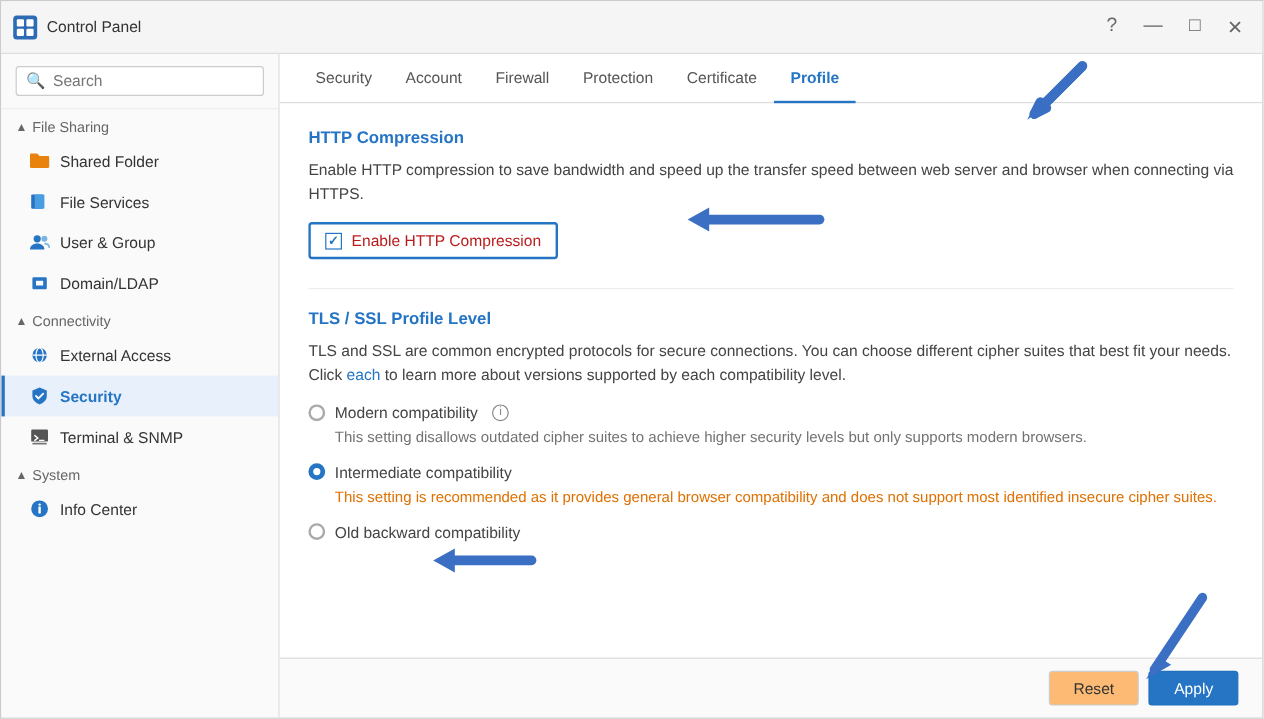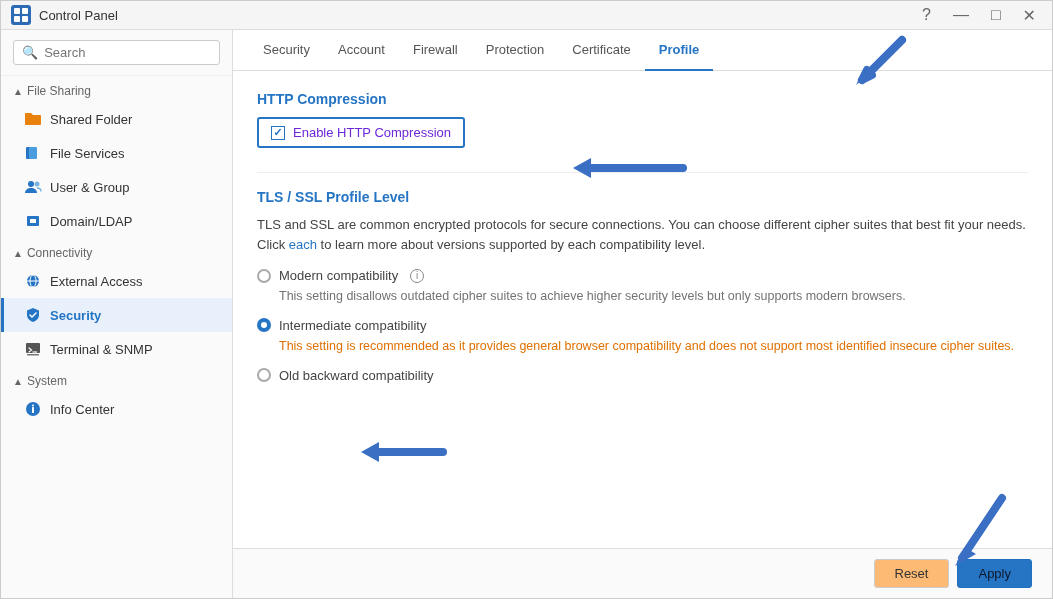--- a/index.html
+++ b/index.html
@@ -8,21 +8,21 @@
     .window {
       width: 1053px;
       height: 599px;
       background: #f0f0f0;
       border: 1px solid #ccc;
       display: flex;
       flex-direction: column;
     }
 
     .titlebar {
-      height: 29px;
+      height: 44px;
       background: #f5f5f5;
       border-bottom: 1px solid #ddd;
       display: flex;
       align-items: center;
       padding: 0 10px;
       justify-content: space-between;
     }
     .titlebar-left {
       display: flex;
       align-items: center;
@@ -179,21 +179,21 @@
     }
     .checkbox-box {
       width: 14px; height: 14px;
       border: 1px solid #2575c4;
       background: white;
       display: flex; align-items: center; justify-content: center;
       color: #2575c4;
       font-size: 11px;
       font-weight: bold;
     }
-    .checkbox-label { color: #6d28d9; font-size: 13px; }
+    .checkbox-label { color: #b91c1c; font-size: 13px; }
 
     .divider { border: none; border-top: 1px solid #eee; margin: 4px 0 16px 0; }
 
     .section2-title {
       color: #2575c4;
       font-size: 14px;
       font-weight: 600;
       margin-bottom: 10px;
     }
 
@@ -260,21 +260,21 @@
       padding: 6px 20px;
       border-radius: 3px;
       font-size: 13px;
       cursor: pointer;
       border: 1px solid #ccc;
       background: #fdba74;
       color: #333;
     }
     .btn-primary {
       background: #2575c4;
-      color: #0f172a;
+      color: #ffffff;
       border: 1px solid #2070c0;
     }
 
     .content-wrapper {
       position: relative;
       flex: 1;
       display: flex;
       flex-direction: column;
       overflow: hidden;
     }
@@ -420,20 +420,21 @@
           <div class="tab">Firewall</div>
           <div class="tab">Protection</div>
           <div class="tab">Certificate</div>
           <div class="tab active">Profile</div>
         </div>
 
         <div class="content-body">
 
           
           <div class="section-title">HTTP Compression</div>
+          <div class="section-desc">Enable HTTP compression to save bandwidth and speed up the transfer speed between web server and browser when connecting via HTTPS.</div>
 
           <div class="checkbox-row">
             <div class="checkbox-box">✓</div>
             <span class="checkbox-label">Enable HTTP Compression</span>
           </div>
 
           <hr class="divider">
 
           
           <div class="section2-title">TLS / SSL Profile Level</div>

